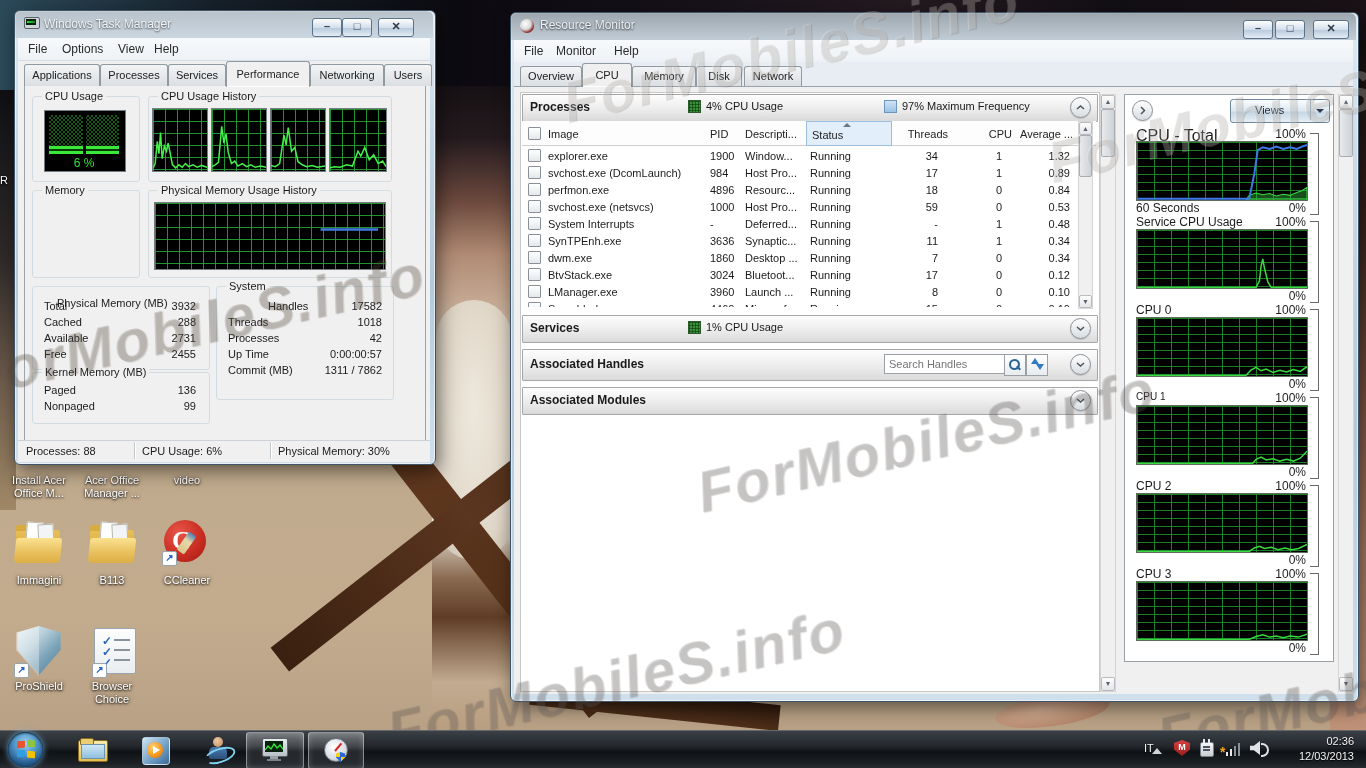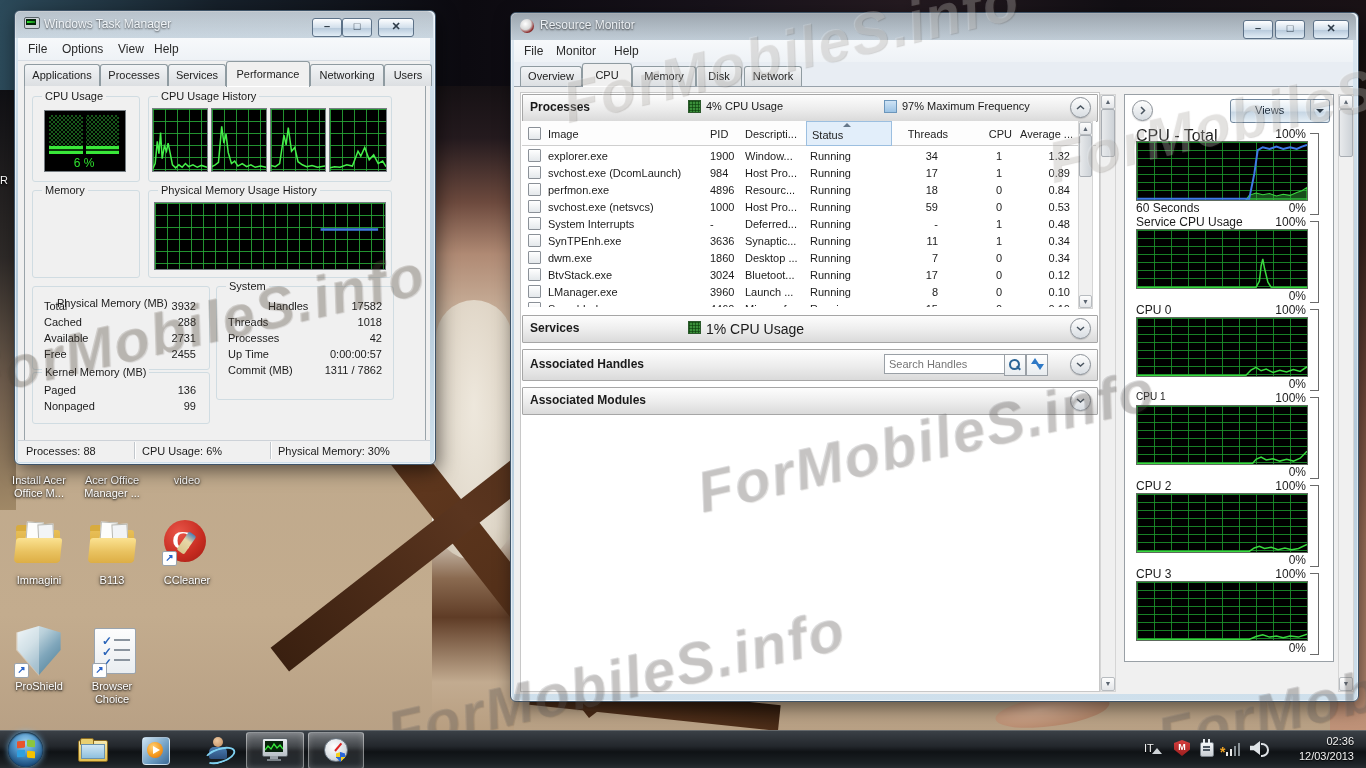--- a/index.html
+++ b/index.html
@@ -442,21 +442,21 @@
 
   <div class="a sbtrack" style="left:1078px;top:121px;width:13px;height:186px;z-index:14;">
     <div class="a sbbtn" style="left:0;top:0;width:11px;height:11px;">▲</div>
     <div class="a sbthumb" style="left:0;top:13px;width:11px;height:40px;"></div>
     <div class="a sbbtn" style="left:0;bottom:0;width:11px;height:11px;">▼</div>
   </div>
 
   <div class="a secbar" style="left:522px;top:315px;width:574px;height:26px;z-index:13;"></div>
   <div class="a sectitle nw" style="left:530px;top:321px;z-index:14;font-weight:bold;">Services</div>
   <div class="a sq" style="left:688px;top:321px;z-index:14;"></div>
-  <div class="a sectitle nw" style="left:706px;top:321px;font-size:14px;z-index:14;">1% CPU Usage</div>
+  <div class="a sectitle nw" style="left:706px;top:321px;font-size:11px;z-index:14;">1% CPU Usage</div>
   <div class="a chev" style="left:1070px;top:318px;z-index:14;">
       <svg width="9" height="5">
         <polyline points="1,1 4.5,4 8,1" fill="none" stroke="#4a5560" stroke-width="1.5"></polyline>
       </svg>
     </div>
 
   <div class="a secbar" style="left:522px;top:349px;width:574px;height:30px;z-index:13;"></div>
   <div class="a sectitle nw" style="left:530px;top:357px;z-index:14;font-weight:bold;">Associated Handles</div>
   <input class="a" style="left: 884px; top: 354px; width: 112px; height: 16px; border: 1px solid rgb(154, 160, 166); font: 11px &quot;Liberation Sans&quot;, sans-serif; padding: 1px 4px; color: rgb(119, 119, 119); z-index: 14;" placeholder="Search Handles">
   <div class="a" style="left:1004px;top:354px;width:20px;height:20px;border:1px solid #9aa0a6;background:linear-gradient(180deg,#fff,#e8ecef);z-index:14;">

